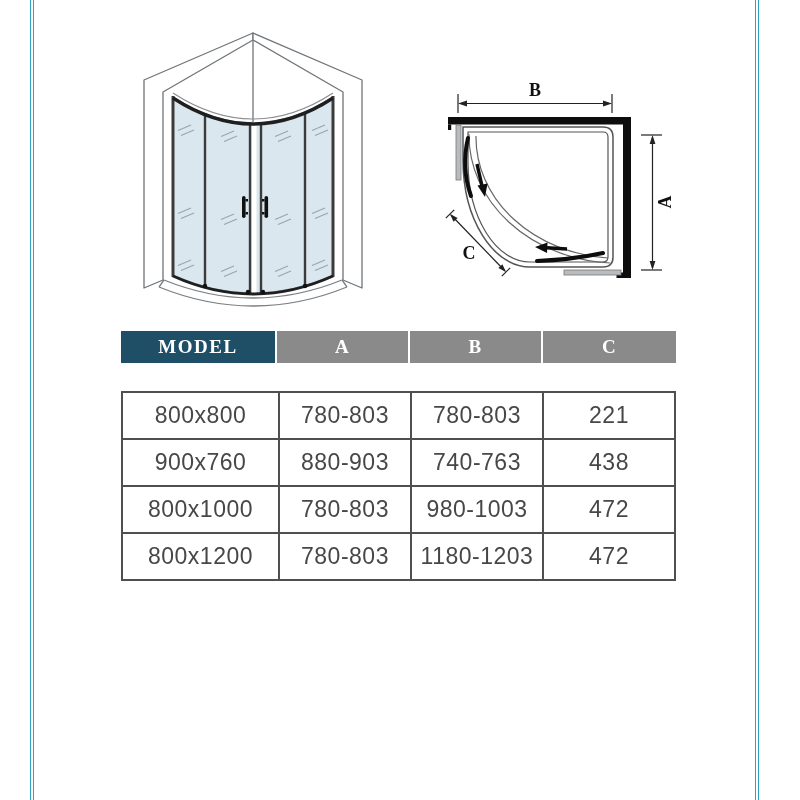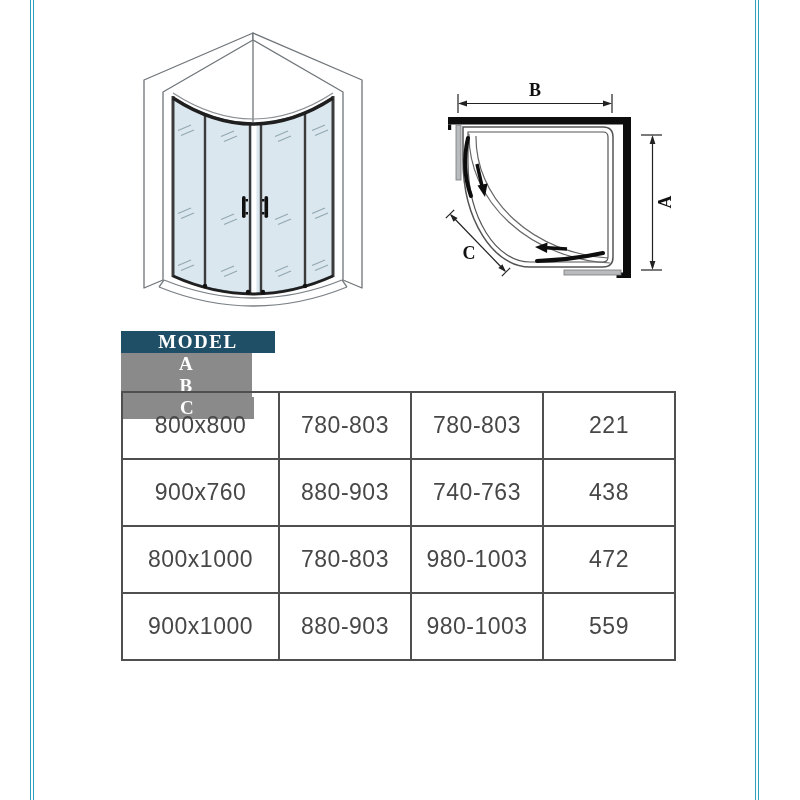--- a/index.html
+++ b/index.html
@@ -17,42 +17,41 @@
   .accent-left{left:30px;}
   .accent-right{left:755px;}
 
   .iso-drawing{position:absolute;left:128px;top:30px;width:264px;height:285px;}
   .plan-drawing{position:absolute;left:425px;top:58px;width:285px;height:252px;}
 
   
   .spec-header{
     position:absolute;left:121px;top:331px;width:555px;height:32px;
     display:flex;
-    flex-direction:column;
   }
   .hc{
     box-sizing:border-box;height:32px;display:flex;align-items:center;justify-content:center;
     background:var(--header-bg,#8a8a8a);color:var(--header-text,#ffffff);
     font-family:"Liberation Serif",serif;font-weight:bold;font-size:19px;letter-spacing:1.5px;
     border-right:2px solid #ffffff;
   }
   .hc:last-child{border-right:none;}
   .hc.model{background:var(--model-header-bg,#1e4f66);width:156px;}
   .hc.col{width:133px;}
 
   
   table.spec{
     position:absolute;left:121px;top:391px;width:553px;
     border-collapse:collapse;table-layout:fixed;
   }
   table.spec td{
     border:2px solid var(--table-border,#4f4f4f);
     height:45px;text-align:center;vertical-align:middle;
     font-size:23px;color:var(--cell-text,#474747);letter-spacing:0.5px;
-    padding:10px;white-space:nowrap;overflow:hidden;
+    padding:0;white-space:nowrap;overflow:hidden;
   }
   text.dim-label{
     font-family:"Liberation Serif",serif;font-weight:bold;font-size:18px;fill:#101010;
   }
 </style>
 </head>
 <body>
 
 <div class="canvas">
 
@@ -222,21 +221,21 @@
         <td>740-763</td>
         <td>438</td>
       </tr>
       <tr>
         <td>800x1000</td>
         <td>780-803</td>
         <td>980-1003</td>
         <td>472</td>
       </tr>
       <tr>
-        <td>900x1000</td>
-        <td>880-903</td>
-        <td>980-1003</td>
-        <td>559</td>
+        <td>800x1200</td>
+        <td>780-803</td>
+        <td>1180-1203</td>
+        <td>472</td>
       </tr>
     </tbody>
   </table>
 
 </div>
 
 </body></html>

